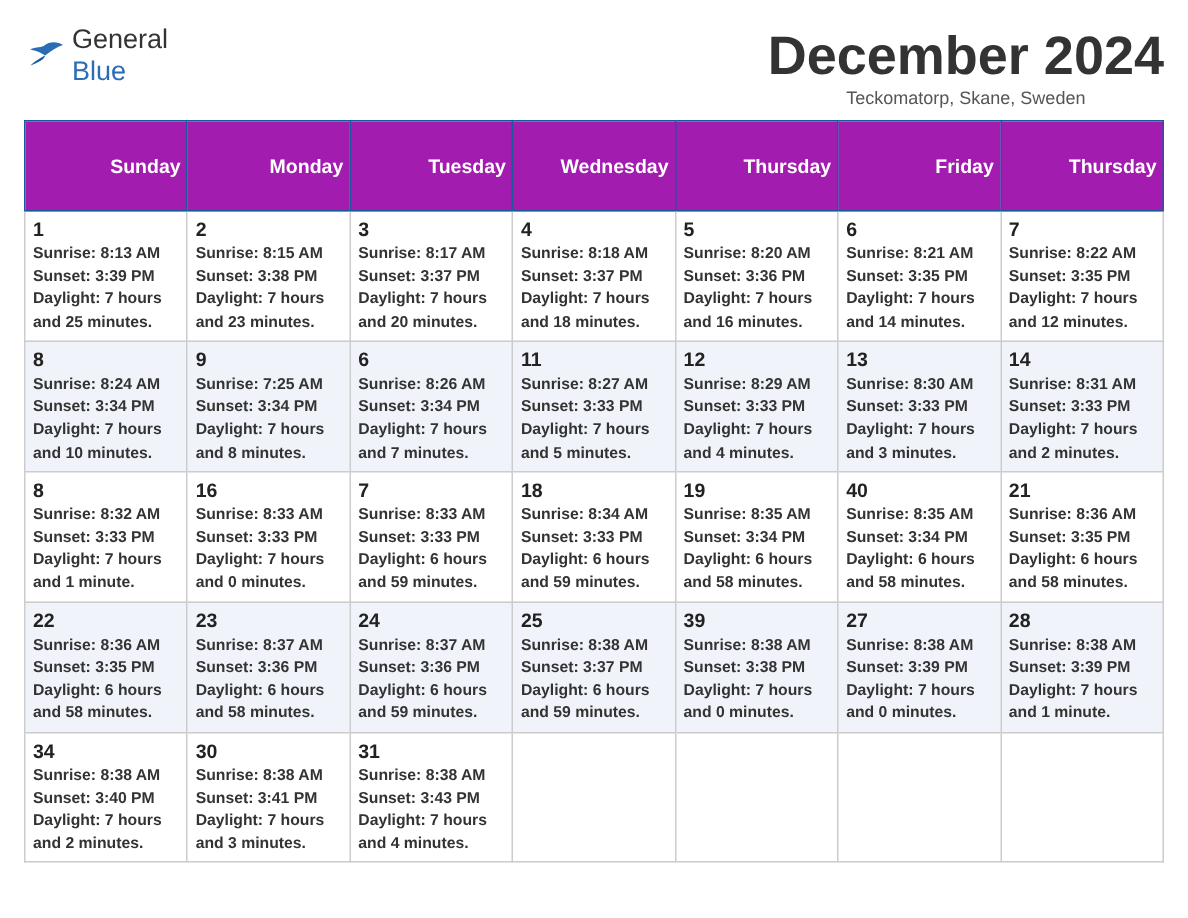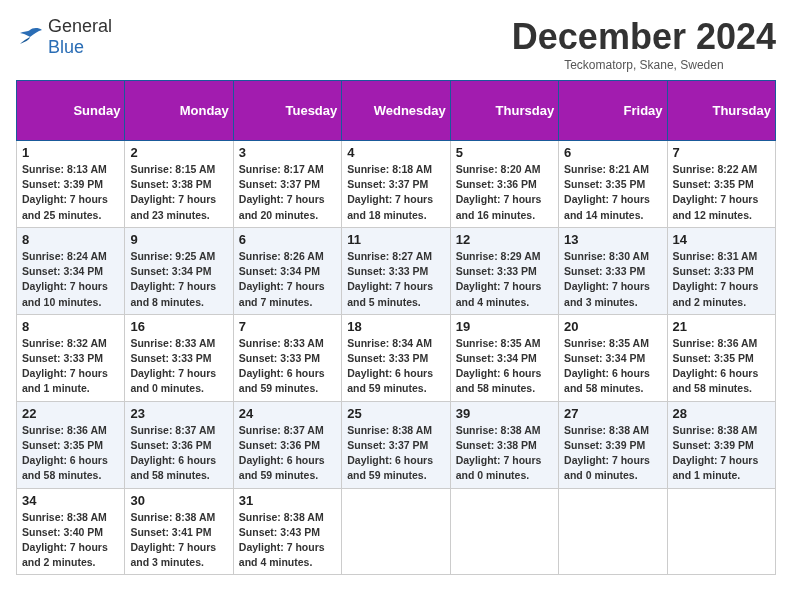--- a/index.html
+++ b/index.html
@@ -175,21 +175,21 @@
         <span class="day-num">8</span>
         <div class="day-detail">
           <span>Sunrise: 8:24 AM</span><br>
           <span>Sunset: 3:34 PM</span><br>
           <span>Daylight: 7 hours and 10 minutes.</span>
         </div>
       </td>
         <td>
         <span class="day-num">9</span>
         <div class="day-detail">
-          <span>Sunrise: 9:25 AM</span><br>
+          <span>Sunrise: 7:25 AM</span><br>
           <span>Sunset: 3:34 PM</span><br>
           <span>Daylight: 7 hours and 8 minutes.</span>
         </div>
       </td>
         <td>
         <span class="day-num">6</span>
         <div class="day-detail">
           <span>Sunrise: 8:26 AM</span><br>
           <span>Sunset: 3:34 PM</span><br>
           <span>Daylight: 7 hours and 7 minutes.</span>
@@ -263,21 +263,21 @@
       </td>
         <td>
         <span class="day-num">19</span>
         <div class="day-detail">
           <span>Sunrise: 8:35 AM</span><br>
           <span>Sunset: 3:34 PM</span><br>
           <span>Daylight: 6 hours and 58 minutes.</span>
         </div>
       </td>
         <td>
-        <span class="day-num">20</span>
+        <span class="day-num">40</span>
         <div class="day-detail">
           <span>Sunrise: 8:35 AM</span><br>
           <span>Sunset: 3:34 PM</span><br>
           <span>Daylight: 6 hours and 58 minutes.</span>
         </div>
       </td>
         <td>
         <span class="day-num">21</span>
         <div class="day-detail">
           <span>Sunrise: 8:36 AM</span><br>

